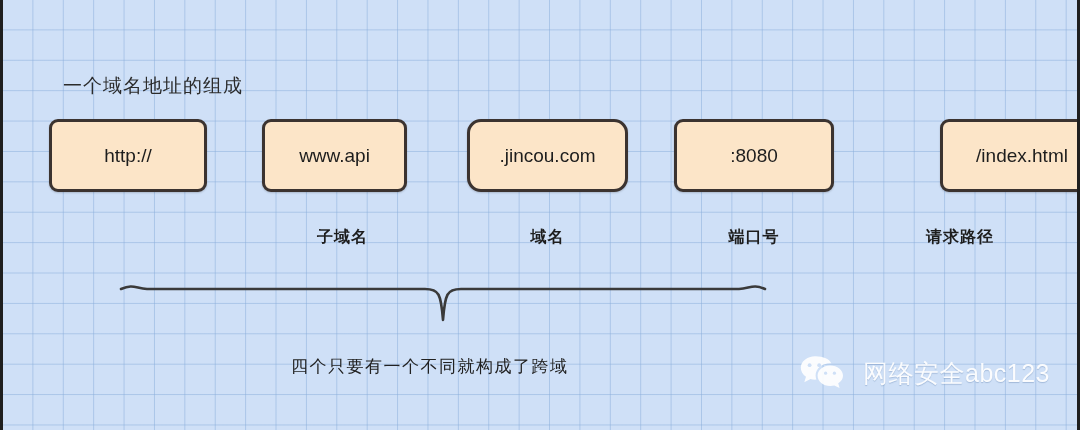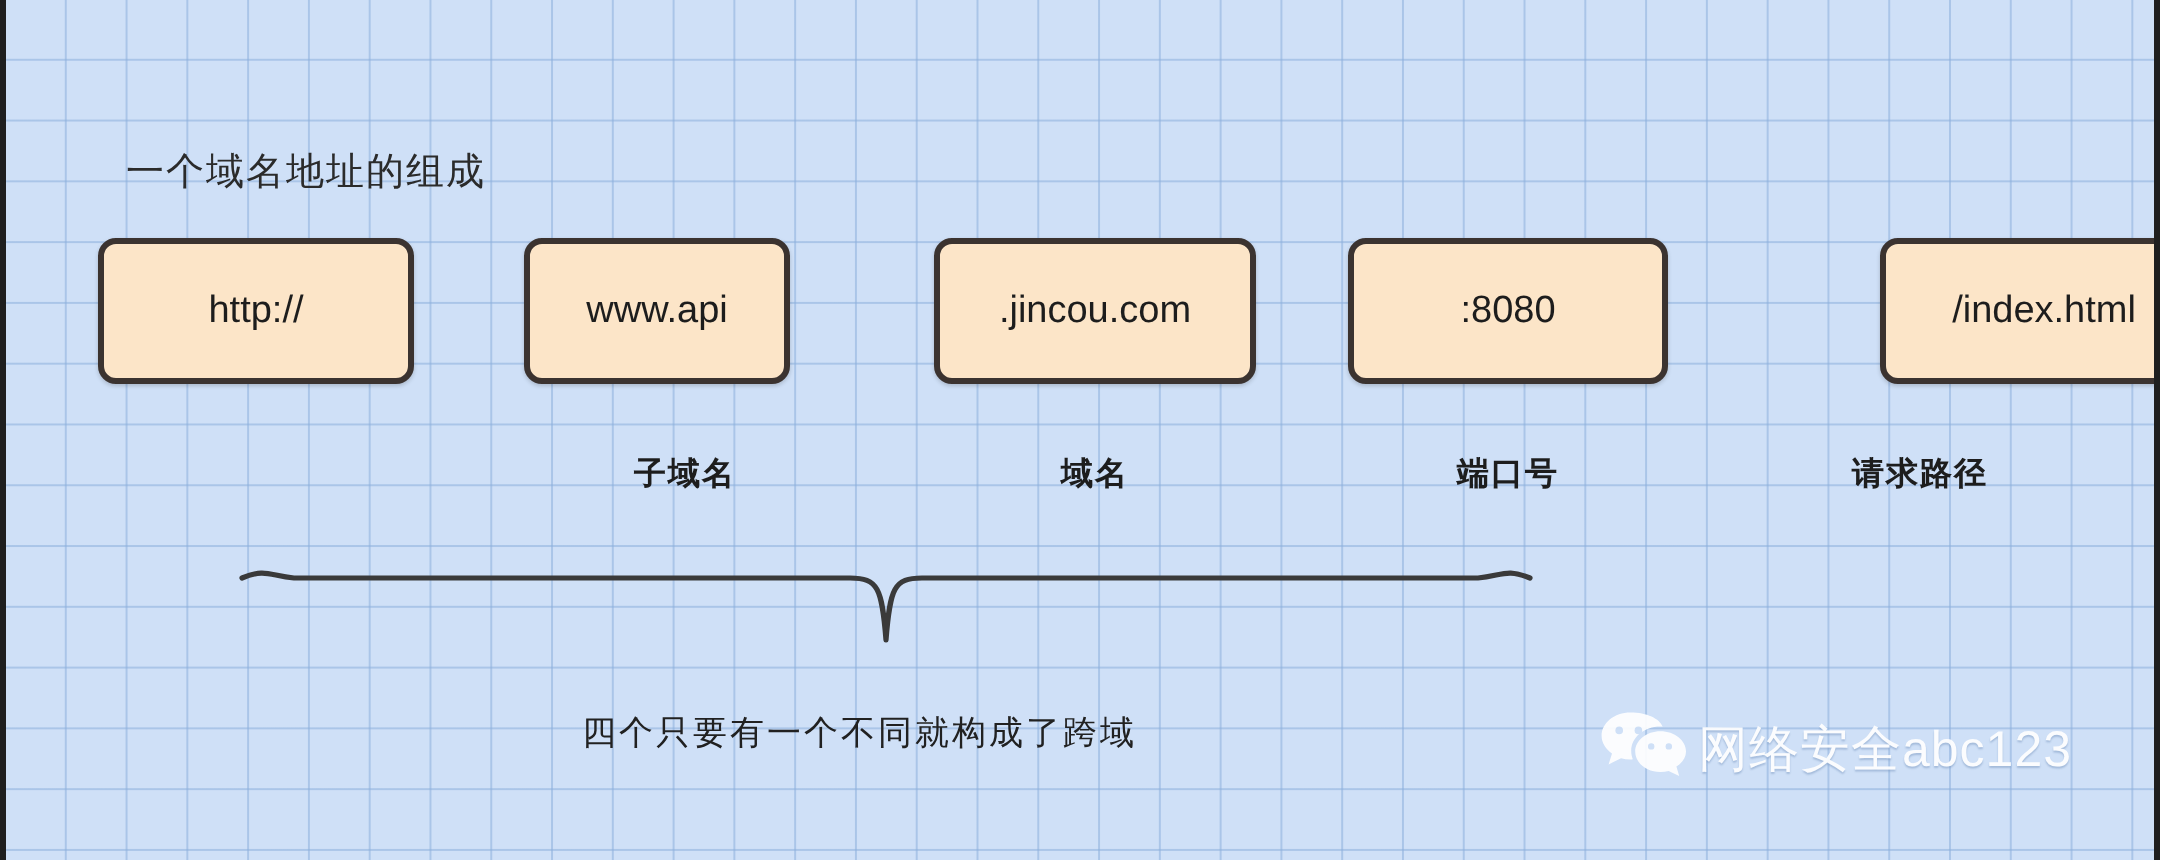--- a/index.html
+++ b/index.html
@@ -90,41 +90,41 @@
     white-space: nowrap;
   }
 
   
   #watermark {
     position: absolute;
     left: 797px;
     top: 355px;
     display: flex;
     align-items: center;
-    gap: 5px;
+    gap: 19px;
     opacity: 0.92;
   }
   #wm-text {
     font-size: 25px;
     color: #ffffff;
     letter-spacing: 0.5px;
     text-shadow: 0 1px 1px rgba(120,150,190,0.55);
     white-space: nowrap;
   }
 </style>
 </head>
 <body>
 
 <div id="canvas">
 
   <div id="title">一个域名地址的组成</div>
 
   <div class="seg-box" style="left:46px;  width:158px;">http://</div>
-  <div class="seg-box" style="left:259px; width:133px;">www.api</div>
-  <div class="seg-box" style="left:464px; width:161px;">.jincou.com</div>
+  <div class="seg-box" style="left:259px; width:145px;">www.api</div>
+  <div class="seg-box" style="left:464px; width:161px;border-radius:14px;">.jincou.com</div>
   <div class="seg-box" style="left:671px; width:160px;">:8080</div>
   <div class="seg-box" style="left:912px; width:164px;margin-left:25px;">/index.html</div>
 
   <div class="seg-label" style="left:259px; width:161px;">子域名</div>
   <div class="seg-label" style="left:464px; width:161px;">域名</div>
   <div class="seg-label" style="left:671px; width:160px;">端口号</div>
   <div class="seg-label" style="left:877px; width:160px;">请求路径</div>
 
   <div id="brace-wrap">
     <svg width="660" height="48" viewBox="0 0 660 48" xmlns="http://www.w3.org/2000/svg">

